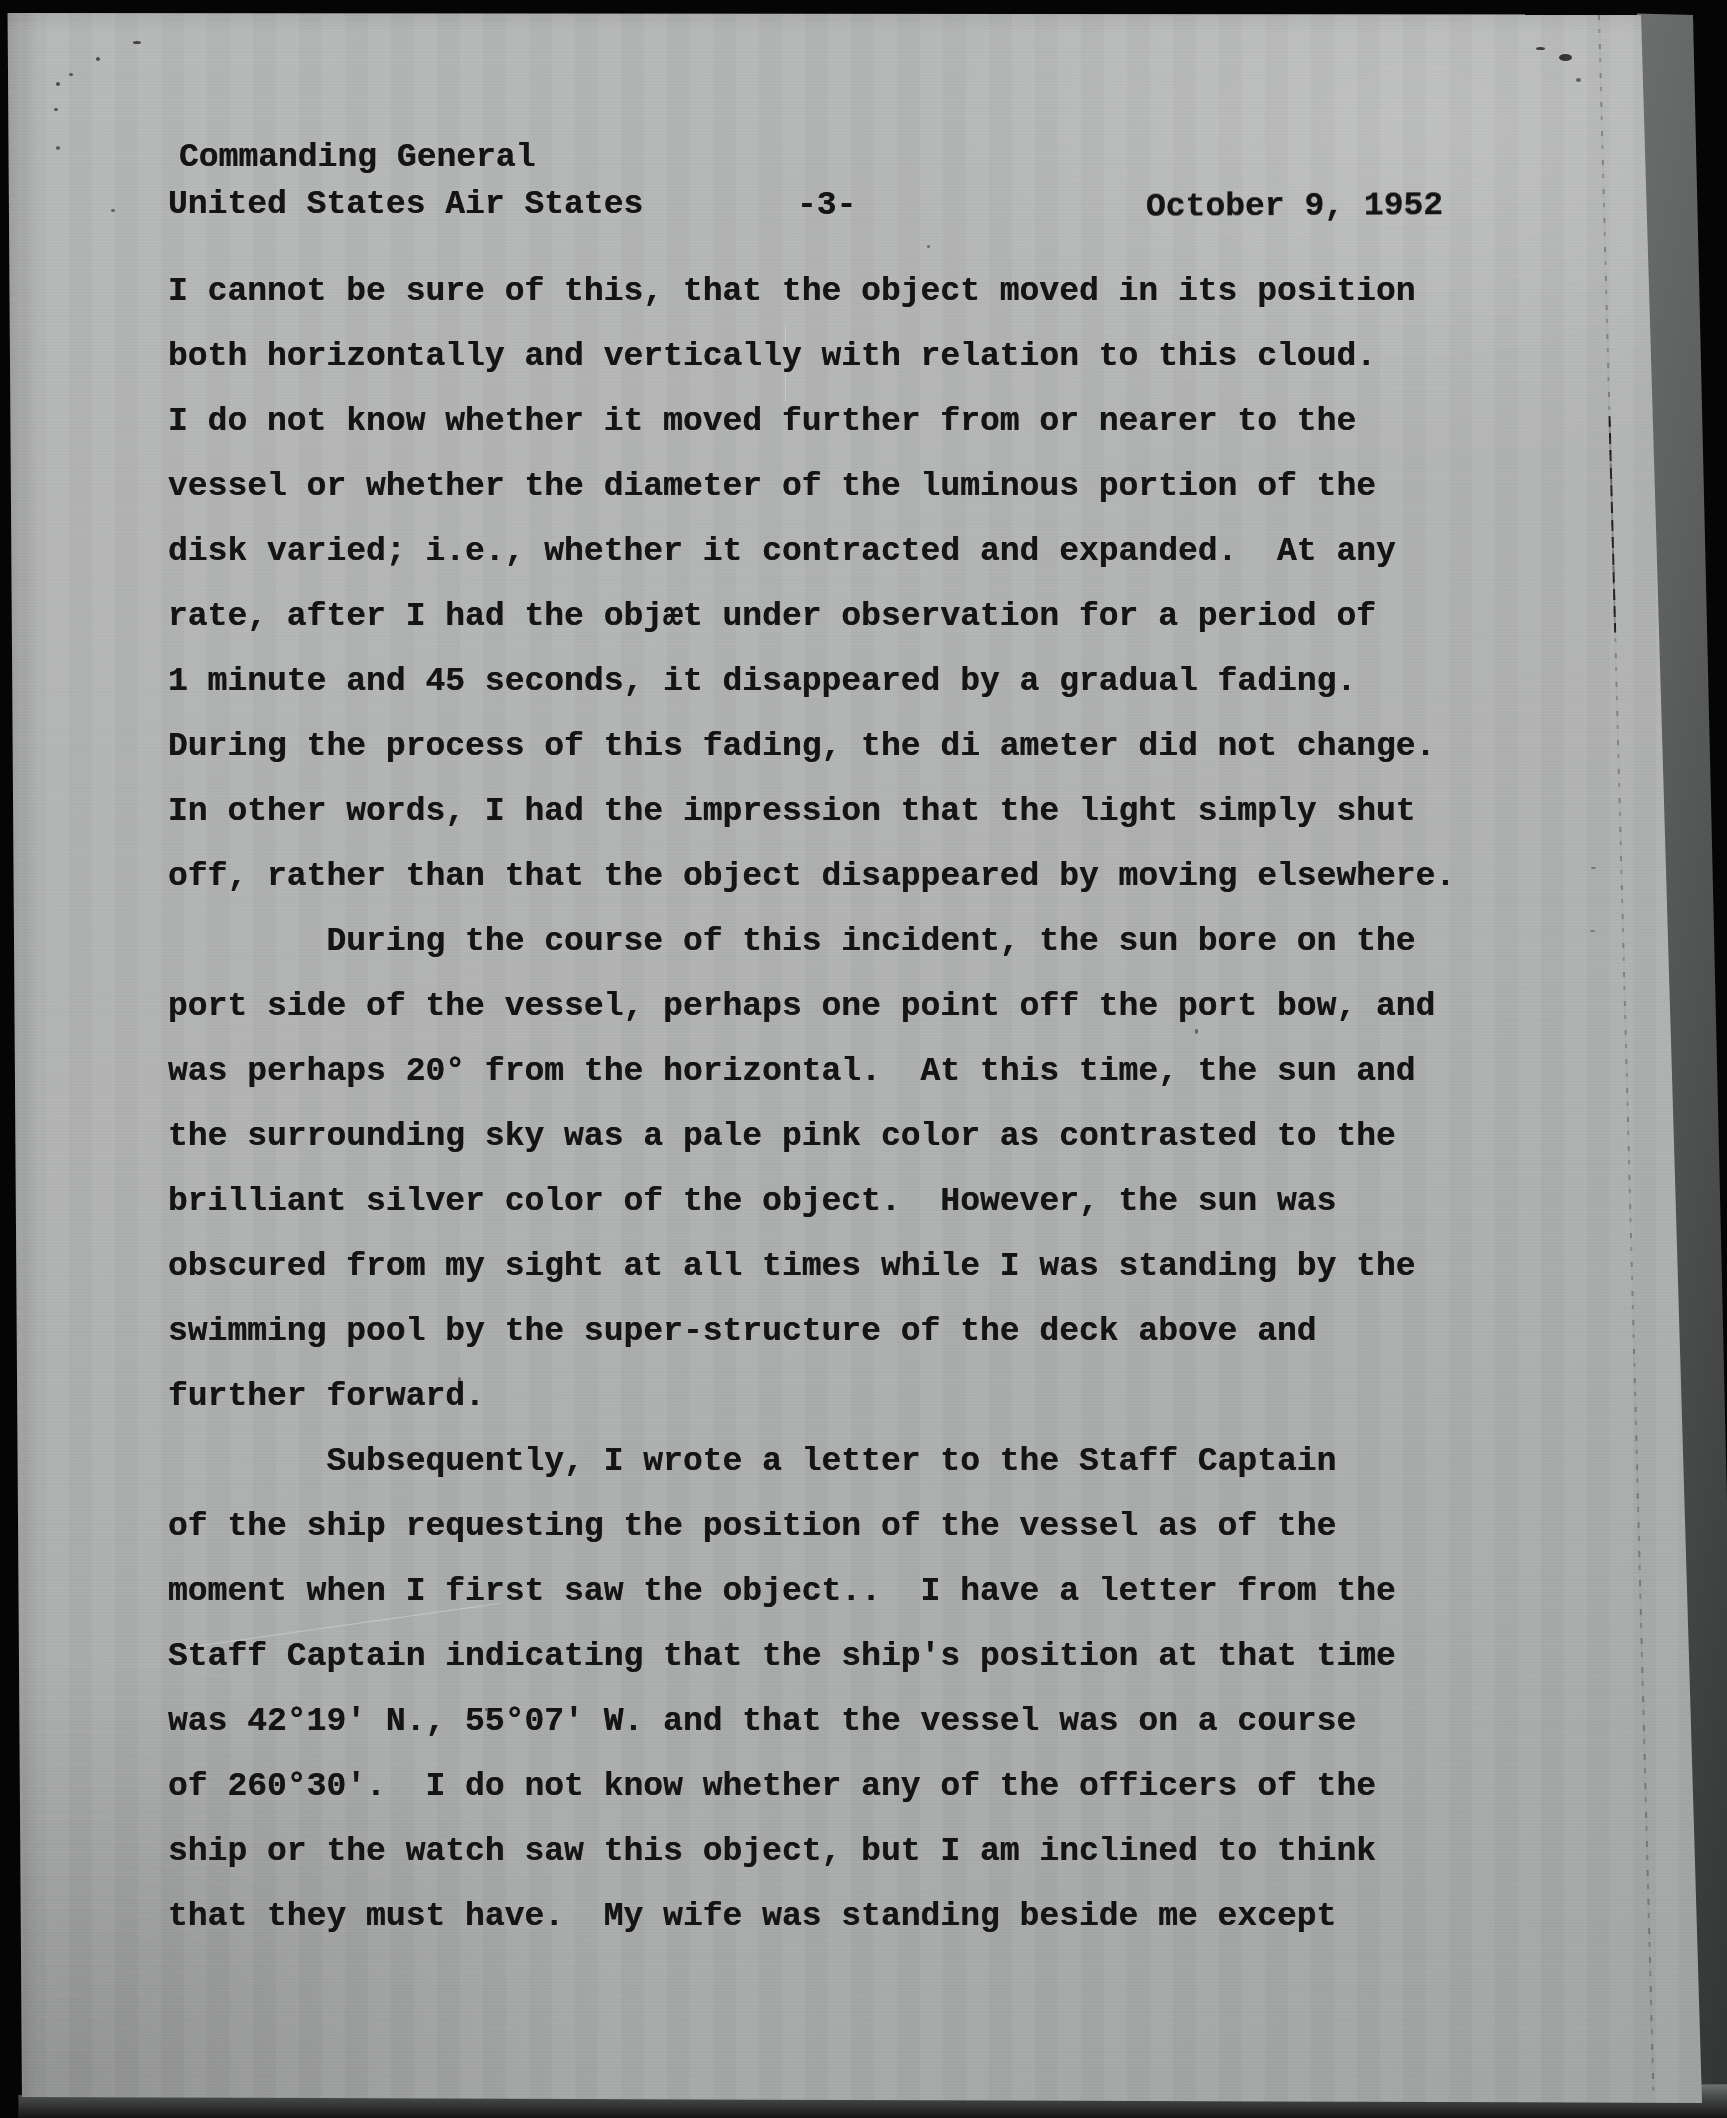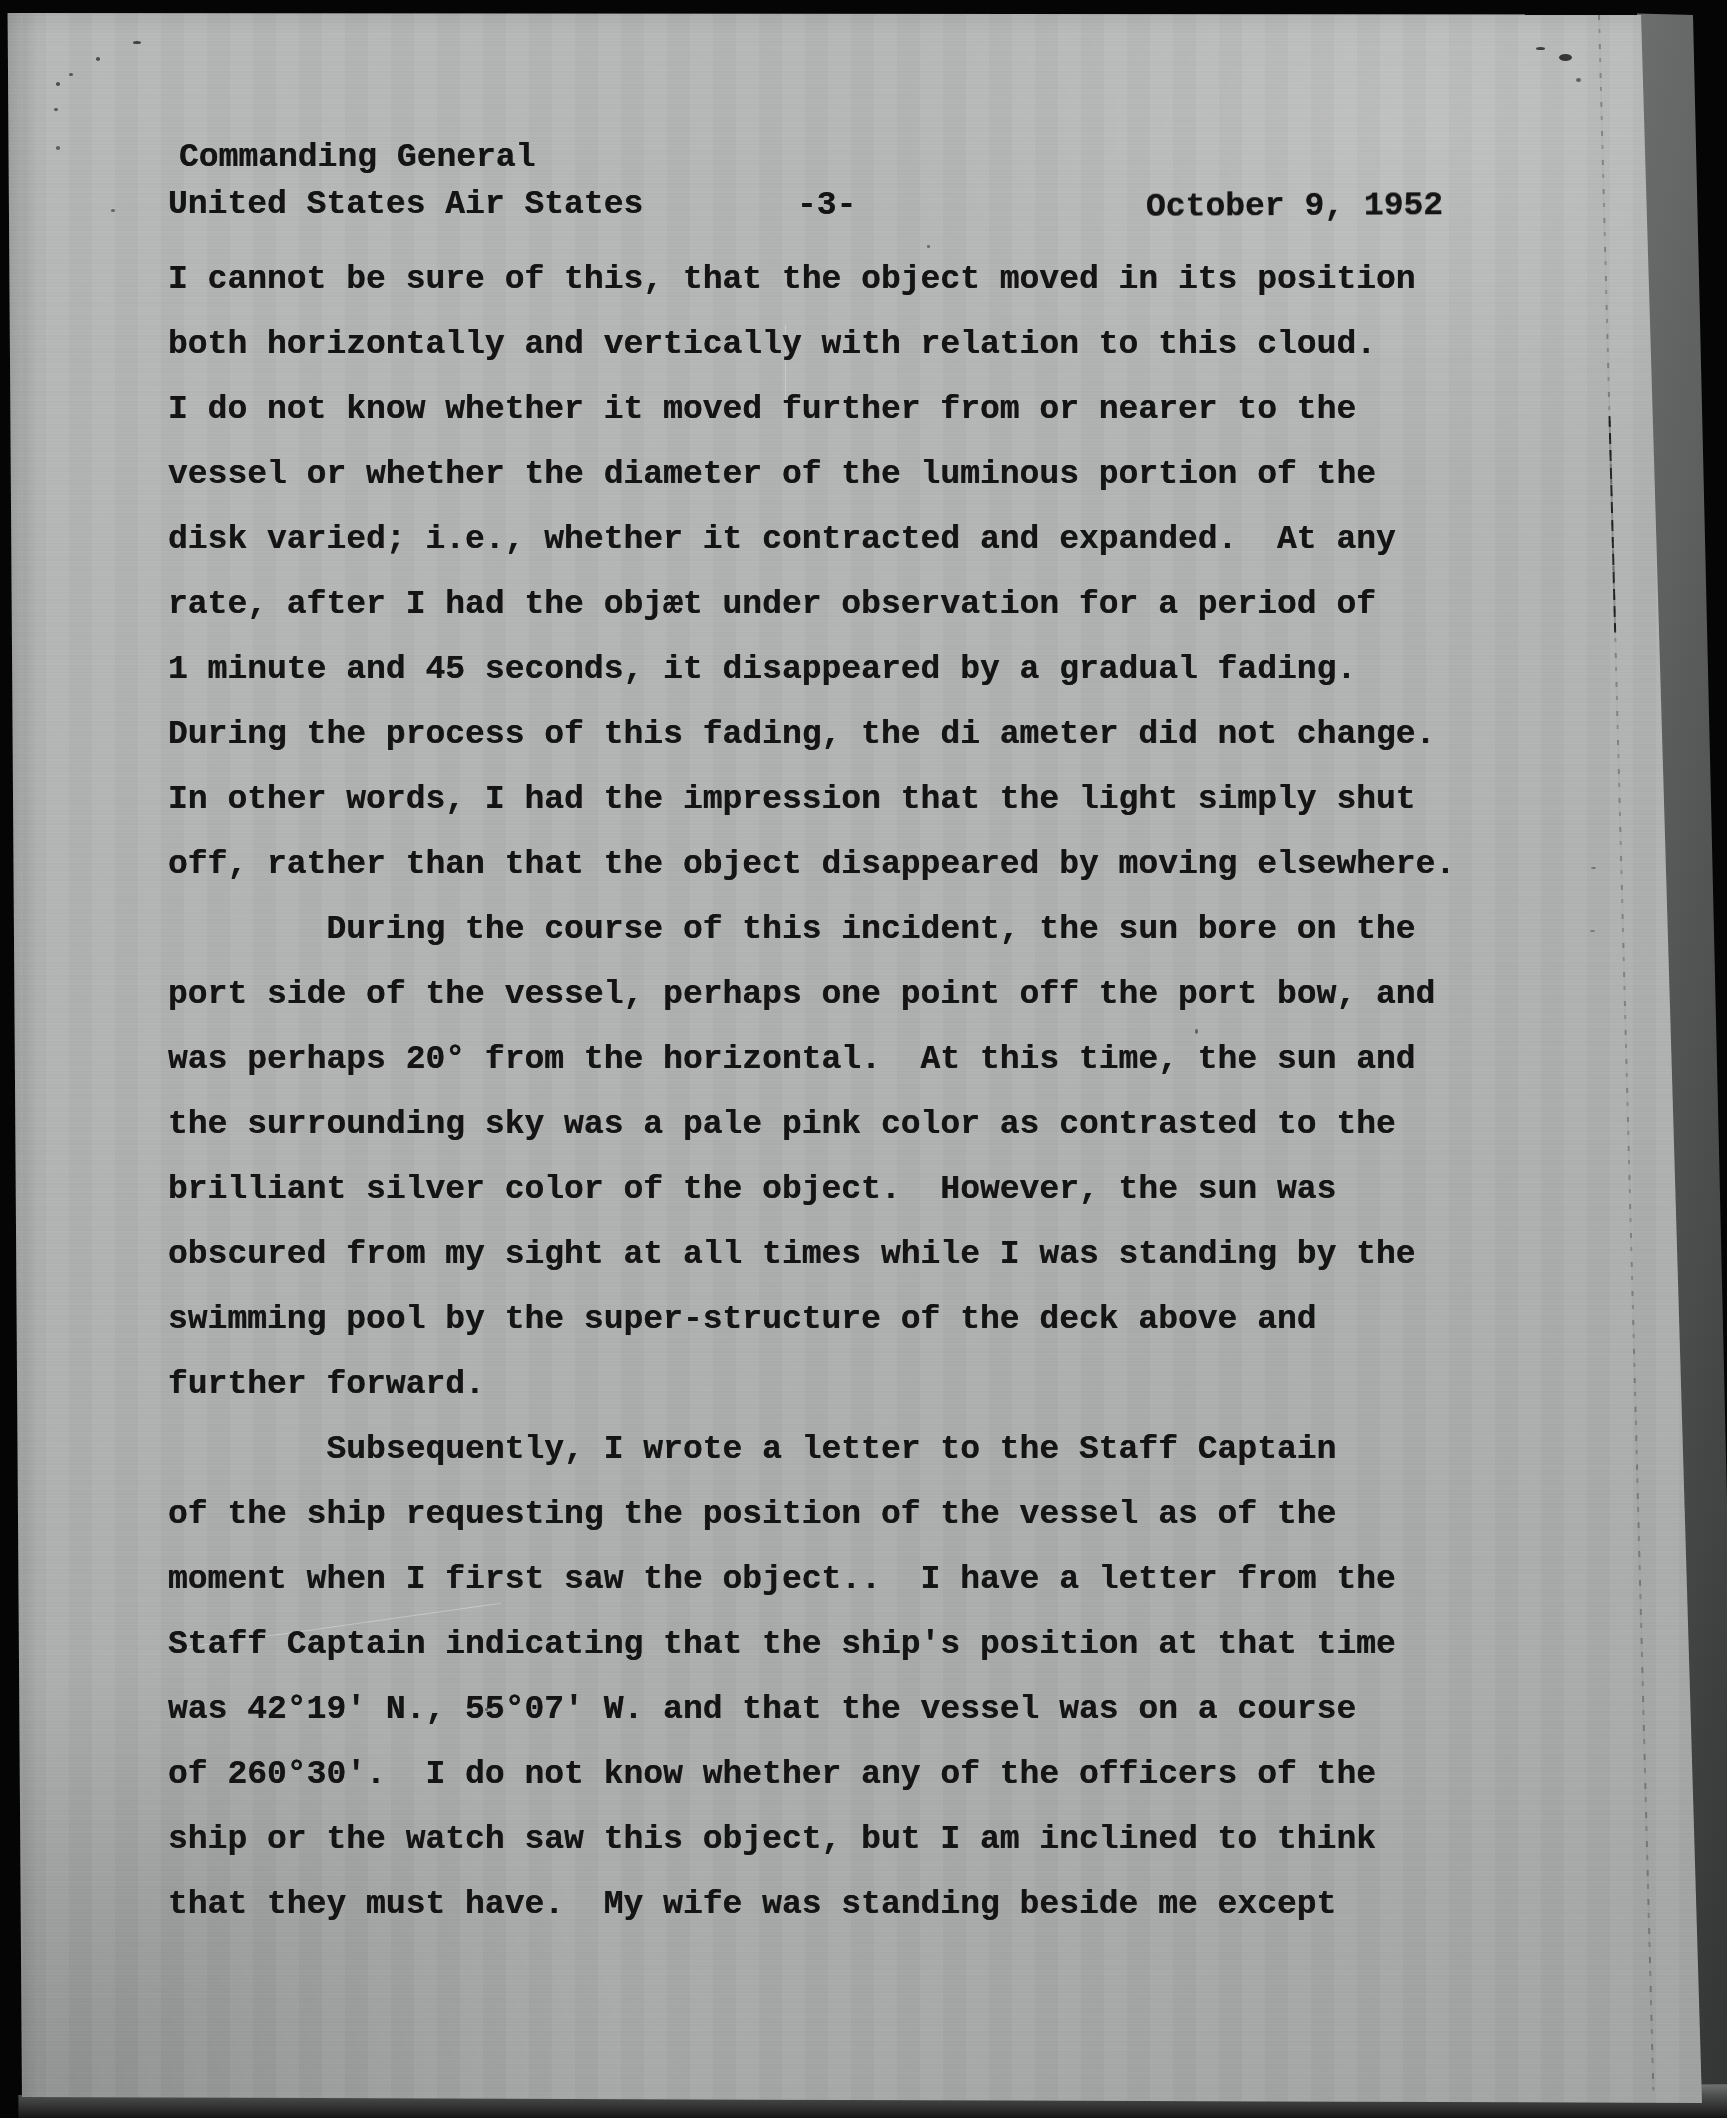--- a/index.html
+++ b/index.html
@@ -73,21 +73,21 @@
   .ink {
     position: absolute; z-index: 3;
     color: #141414;
     font-weight: 700;
     font-size: 33px;
     filter: blur(0.3px);
     text-shadow: 0.3px 0.4px 0.5px rgba(15,15,15,0.55), -0.2px 0 0.2px rgba(15,15,15,0.35);
     white-space: pre;
   }
   .hdr-line { line-height: 33px; position: absolute; }
-  .body-block { position: absolute; left: 168px; top: 247px; }
+  .body-block { position: absolute; left: 168px; top: 259px; }
   .line { height: 65px; line-height: 65px; white-space: pre; }
 </style>
 </head>
 <body>
 
 <div id="canvas">
 
   <div class="edge-band"></div>
   <div class="bottom-band"></div>
 

